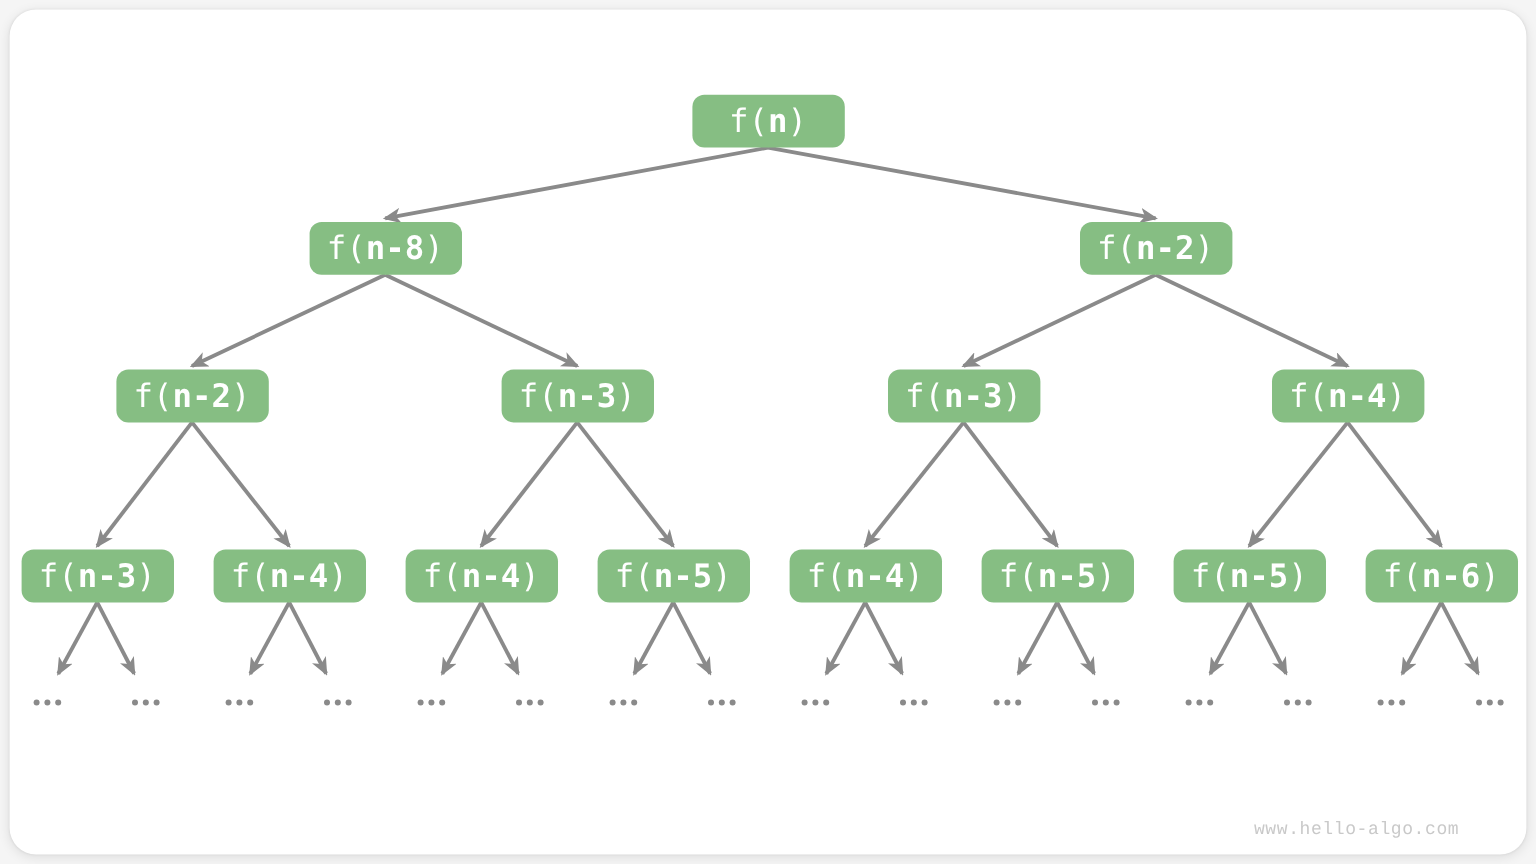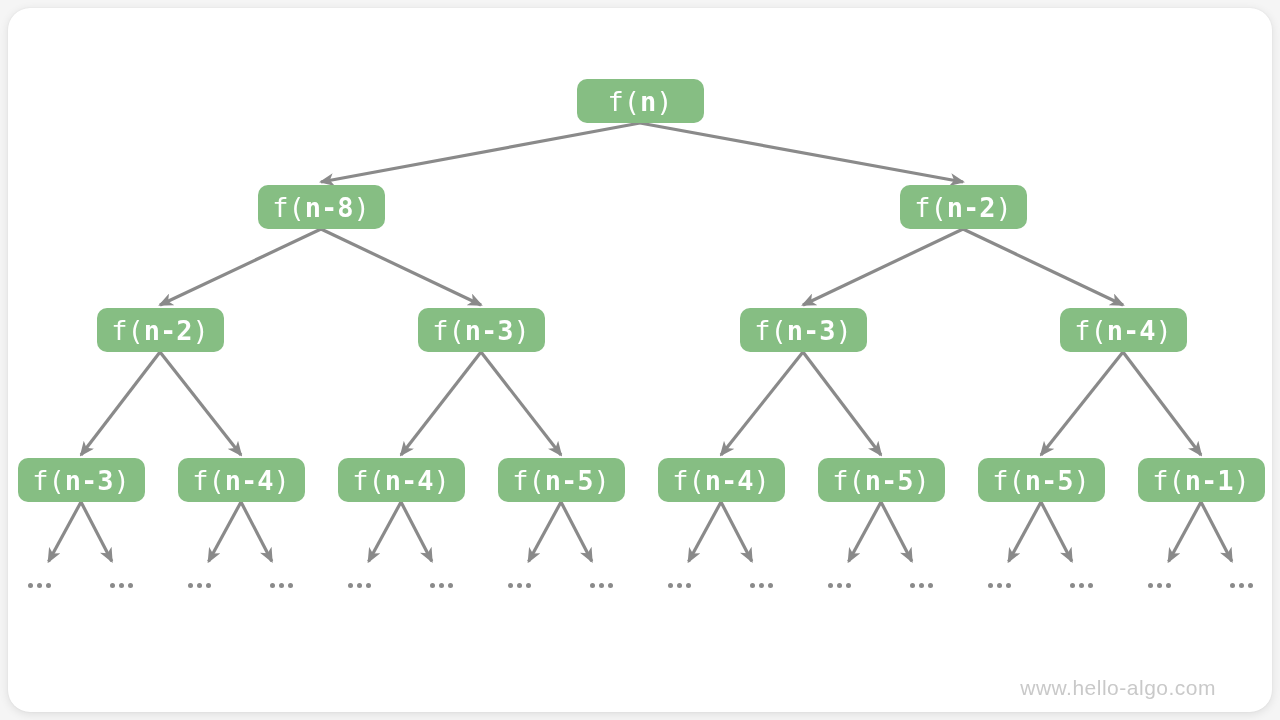--- a/index.html
+++ b/index.html
@@ -38,23 +38,23 @@
   .dots{
     position:absolute;
     display:flex;gap:4px;align-items:center;
   }
   .dot{
     width:5px;height:5px;border-radius:50%;
     background:var(--dots,#8a8a8a);
   }
   .watermark{
     position:absolute;right:64px;bottom:20px;
-    font-size:21px;letter-spacing:0.5px;
+    font-size:15px;letter-spacing:0.5px;
     color:var(--wm,#c9c9c9);
-    font-family:Liberation Sans, sans-serif;
+    font-family:Liberation Mono, monospace;
   }
 </style>
 </head>
 <body>
 
 <div class="frame">
   <div class="panel"></div>
   <svg id="edges-layer" width="1280" height="720" viewBox="0 0 1280 720">
     <defs>
       <marker id="ah" markerUnits="userSpaceOnUse" markerWidth="15" markerHeight="13" refX="13" refY="6.5" orient="auto">
@@ -160,21 +160,21 @@
         <span class="mid">n-5</span>
         <span class="lite">)</span>
       </div>
       <div class="node" style="left: 977.5px; top: 458px;">
         <span class="lite">f(</span>
         <span class="mid">n-5</span>
         <span class="lite">)</span>
       </div>
       <div class="node" style="left: 1137.5px; top: 458px;">
         <span class="lite">f(</span>
-        <span class="mid">n-1</span>
+        <span class="mid">n-6</span>
         <span class="lite">)</span>
       </div>
       <div class="dots" style="left: 28px; top: 583px;">
         <span class="dot"></span>
         <span class="dot"></span>
         <span class="dot"></span>
       </div>
       <div class="dots" style="left: 110px; top: 583px;">
         <span class="dot"></span>
         <span class="dot"></span>

